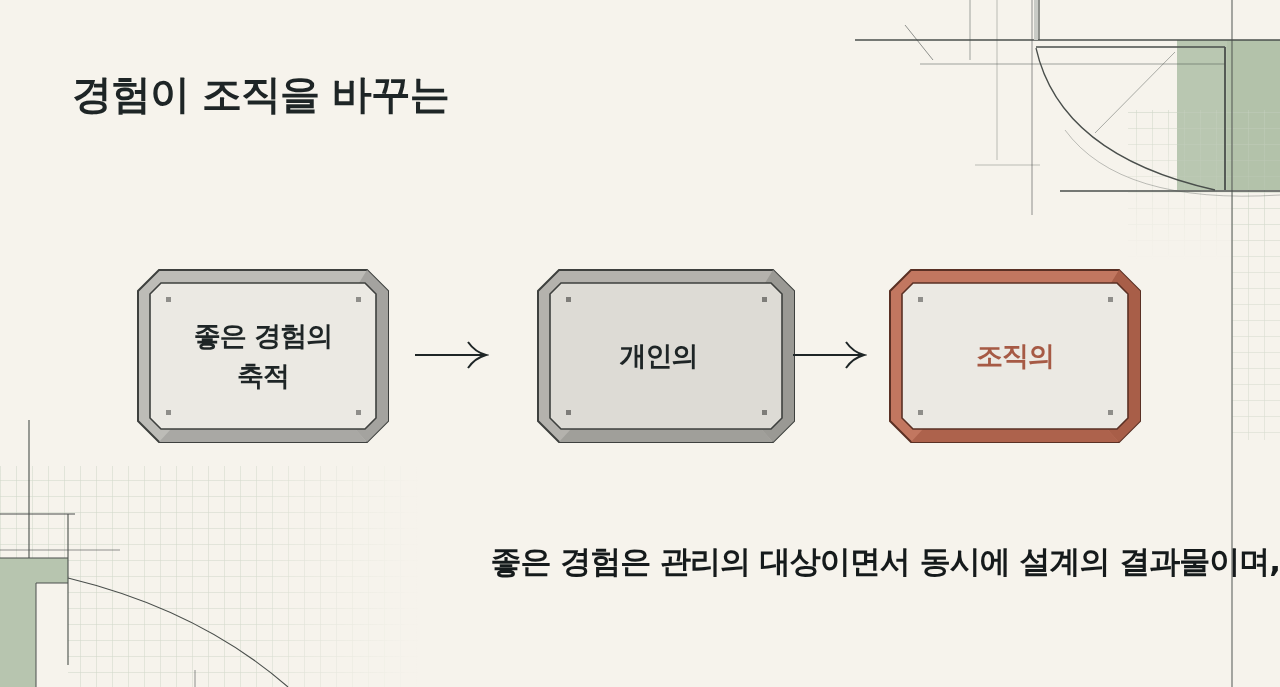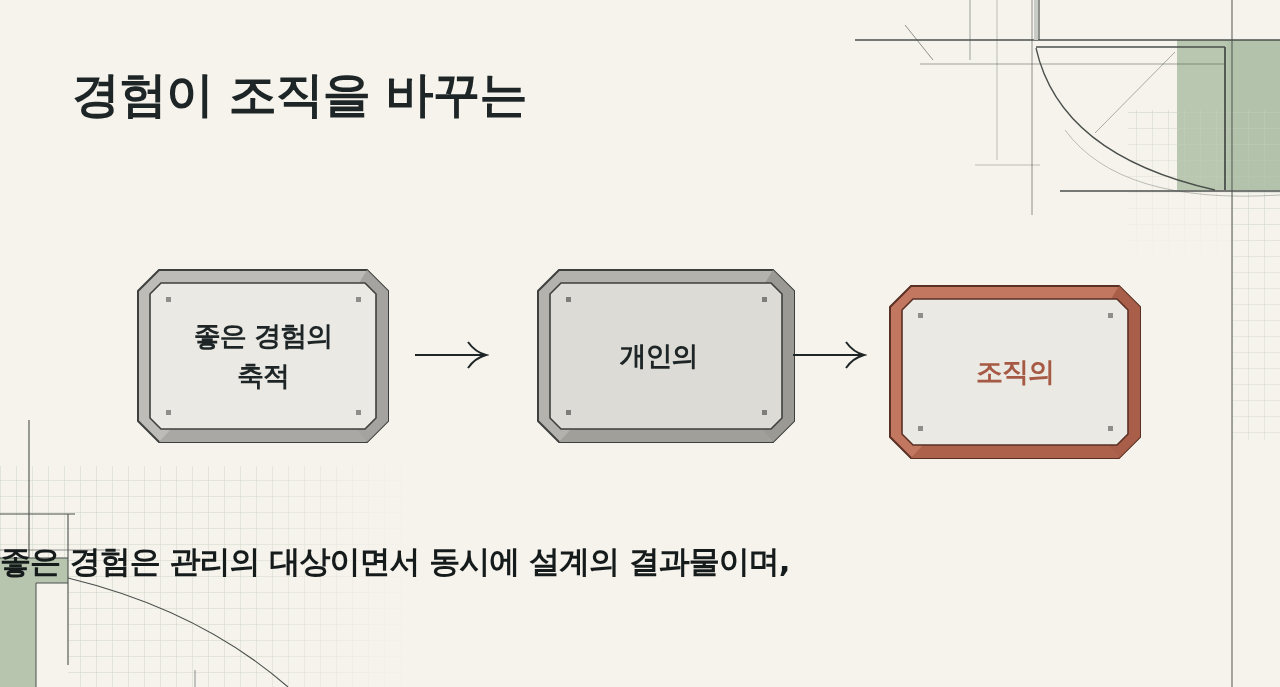--- a/index.html
+++ b/index.html
@@ -4,35 +4,35 @@
 <style>
   html, body { margin: 0; padding: 0; }
   body {
     width: 1280px; height: 687px; overflow: hidden; position: relative;
     background: #f6f3ec;
     font-family: "DejaVu Sans", "Liberation Sans", sans-serif;
   }
   .bg-deco { position: absolute; left: 0; top: 0; width: 1280px; height: 687px; pointer-events: none; }
   .title {
     position: absolute; left: 72px; top: 68px; margin: 0;
-    font-size: 48px; font-weight: bold; line-height: 52px; color: #1e2526;
+    font-size: 40px; font-weight: bold; line-height: 52px; color: #1e2526;
     letter-spacing: -1px;
     text-align: center;
   }
   .card { position: absolute; width: 252px; height: 174px; }
   .card svg { position: absolute; left: 0; top: 0; }
   .card .label {
     position: absolute; left: 0; top: 0; width: 100%; height: 100%;
     display: flex; flex-direction: column; align-items: center; justify-content: center;
     font-size: 27px; font-weight: bold; line-height: 40px; color: #1e2526; letter-spacing: -1px;
   }
   .card.accent .label { color: #a65a45; }
   .arrow { position: absolute; width: 76px; height: 30px; }
   .summary {
-    position: absolute; left: 0; top: 536px; width: 1280px; text-align: left;
+    position: absolute; left: 0; top: 536px; width: 1280px; text-align: right;
     font-size: 31px; font-weight: bold; line-height: 50px; color: #151a1b; letter-spacing: -1px;
   }
   .summary span { display: block; }
 </style>
 </head>
 <body>
 
 <svg class="bg-deco" width="1280" height="687" viewBox="0 0 1280 687">
   <defs>
     <pattern id="grid" width="16" height="16" patternUnits="userSpaceOnUse">
@@ -140,21 +140,21 @@
   <div class="label">
     <span>개인의</span>
   </div>
 </div>
 
 <svg class="arrow" style="left:791px; top:340px;" viewBox="0 0 76 30">
   <line x1="2" y1="15" x2="72" y2="15" stroke="#1e2526" stroke-width="2"></line>
   <path d="M55 2 Q62 12 73 15 Q62 18 55 28" fill="none" stroke="#1e2526" stroke-width="2"></path>
 </svg>
 
-<div class="card accent" style="left:889px; top:285px;">
+<div class="card accent" style="left:889px; top:269px;">
   <svg width="252" height="174" viewBox="0 0 252 174">
     <polygon points="22,1 230,1 251,22 251,152 230,173 22,173 1,152 1,22" fill="#c27760" stroke="#5a3024" stroke-width="2"></polygon>
     <polygon points="230,1 251,22 251,152 230,173 218,160 236,142 236,30 222,14" fill="#a85e48"></polygon>
     <polygon points="22,173 230,173 218,160 34,160" fill="#ad624c"></polygon>
     <polygon points="24,14 228,14 239,25 239,149 228,160 24,160 13,149 13,25" fill="#ebe9e3" stroke="#5a3024" stroke-width="1.6"></polygon>
     <rect x="29" y="28" width="5" height="5" fill="#8f8e8a"></rect>
     <rect x="219" y="28" width="5" height="5" fill="#8f8e8a"></rect>
     <rect x="29" y="141" width="5" height="5" fill="#8f8e8a"></rect>
     <rect x="219" y="141" width="5" height="5" fill="#8f8e8a"></rect>
   </svg>

